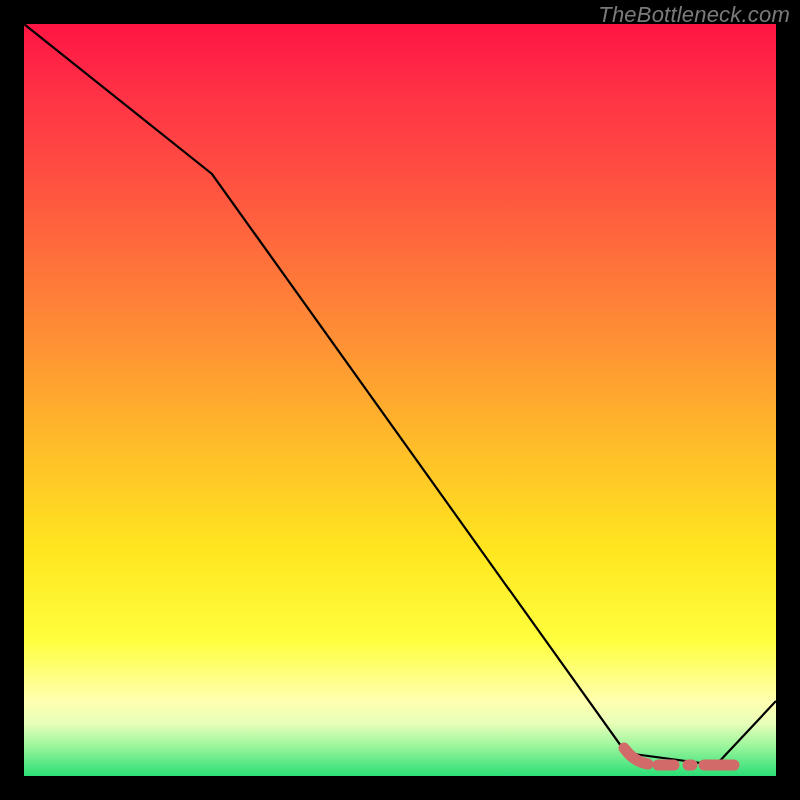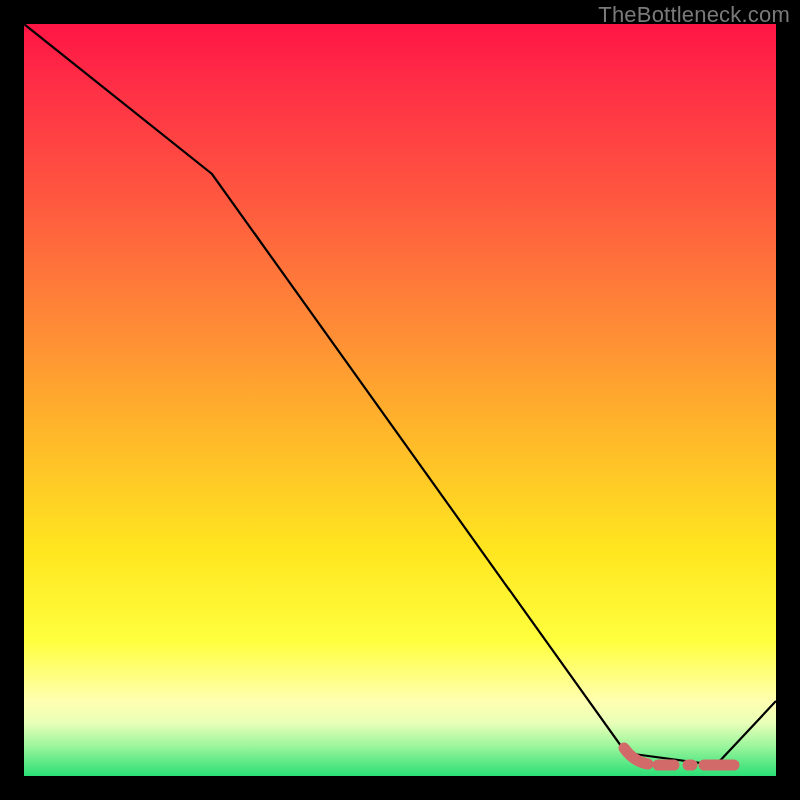--- a/index.html
+++ b/index.html
@@ -9,20 +9,21 @@
     height: 800px;
     background: #000;
     overflow: hidden;
     font-family: Arial, Helvetica, sans-serif;
   }
   .stage {
     position: relative;
     width: 800px;
     height: 800px;
     background: #000;
+    font-style: italic;
   }
   .plot {
     position: absolute;
     left: 24px;
     top: 24px;
     width: 752px;
     height: 752px;
     
     background: linear-gradient(to bottom,
       #ff1544 0%,

